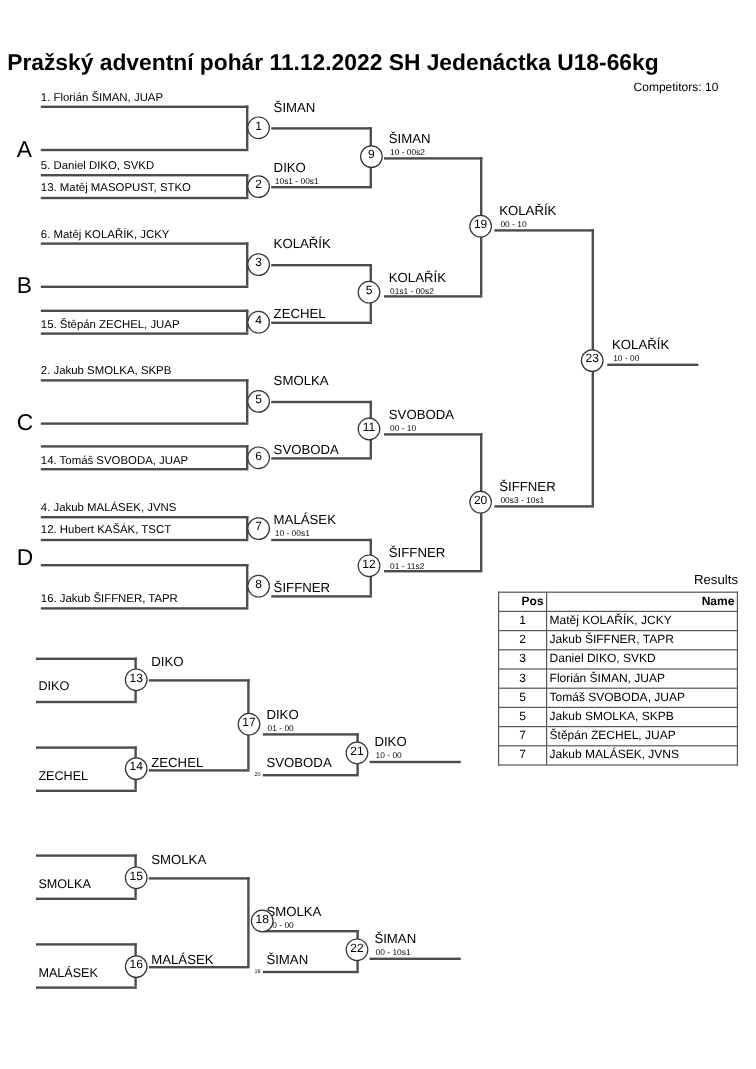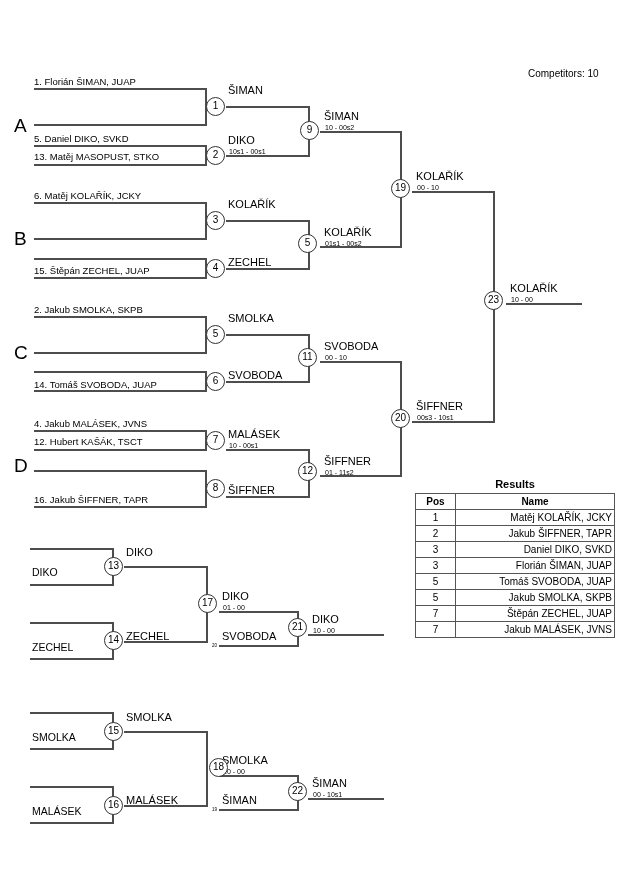--- a/index.html
+++ b/index.html
@@ -50,38 +50,39 @@
   .mnum {
     position:absolute; width:19px; height:19px; border-radius:50%;
     border:1.4px solid #333; background:#fff;
     font-size:10px; line-height:16px; text-align:center; color:#000;
     z-index:5;
   }
 
   
   .results-wrap { position:absolute; left:415px; top:478px; width:200px; }
   .results-title {
-    text-align:center; font-size:11px; font-weight:bold; margin-bottom:3px;
+    text-align:right; font-size:11px; font-weight:normal; margin-bottom:3px;
   }
   table.results {
     border-collapse:collapse; width:200px;
     border:1.6px solid #000;
   }
   table.results th, table.results td {
     border:1px solid #555; font-size:10px; padding:1px 2px; height:16px;
   }
-  table.results th { font-weight:bold; text-align:center; }
+  table.results th { font-weight:bold; text-align:right; }
   table.results td.pos { width:40px; text-align:center; }
-  table.results td.nm { text-align:right; }
+  table.results td.nm { text-align:left; }
 </style>
 </head>
 <body>
 
 <div id="root">
 
+  <div class="title">Pražský adventní pohár  11.12.2022  SH Jedenáctka   U18-66kg</div>
   <div class="competitors">Competitors: 10</div>
 
   <div class="poolletter" style="left:14px; top:115px;">A</div>
   <div class="poolletter" style="left:14px; top:228px;">B</div>
   <div class="poolletter" style="left:14px; top:342px;">C</div>
   <div class="poolletter" style="left:14px; top:455px;">D</div>
 
   <div class="seedlabel" style="left:34px; top:76px;">1. Florián ŠIMAN, JUAP</div>
   <div class="seedlabel" style="left:34px; top:133px;">5. Daniel DIKO, SVKD</div>
   <div class="seedlabel" style="left:34px; top:151px;">13. Matěj MASOPUST, STKO</div>

